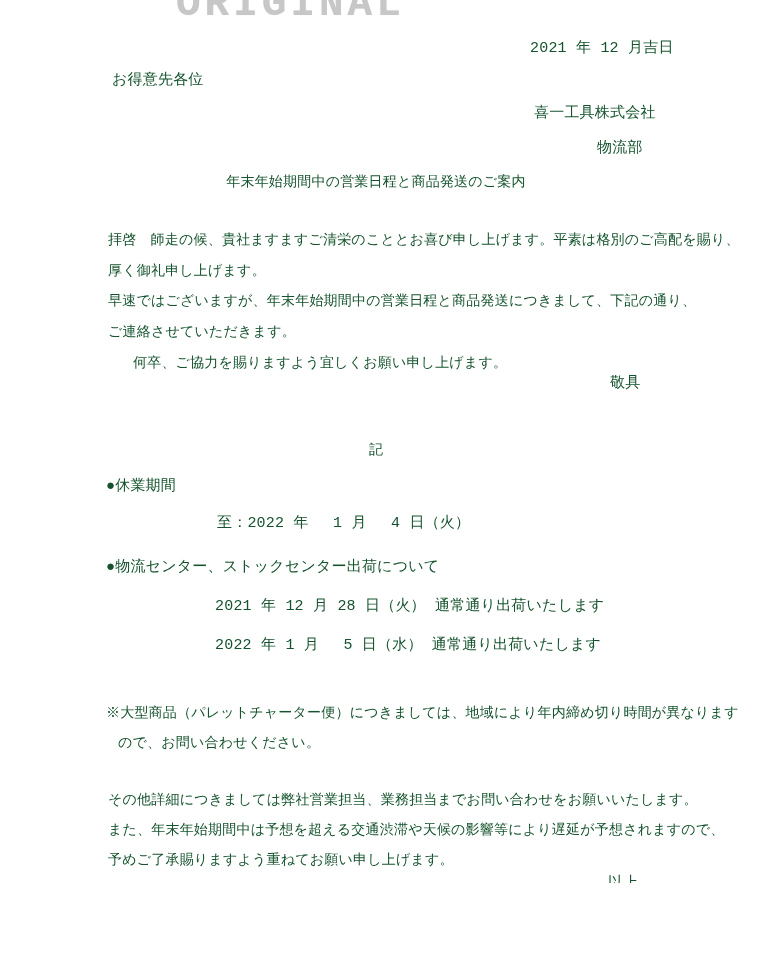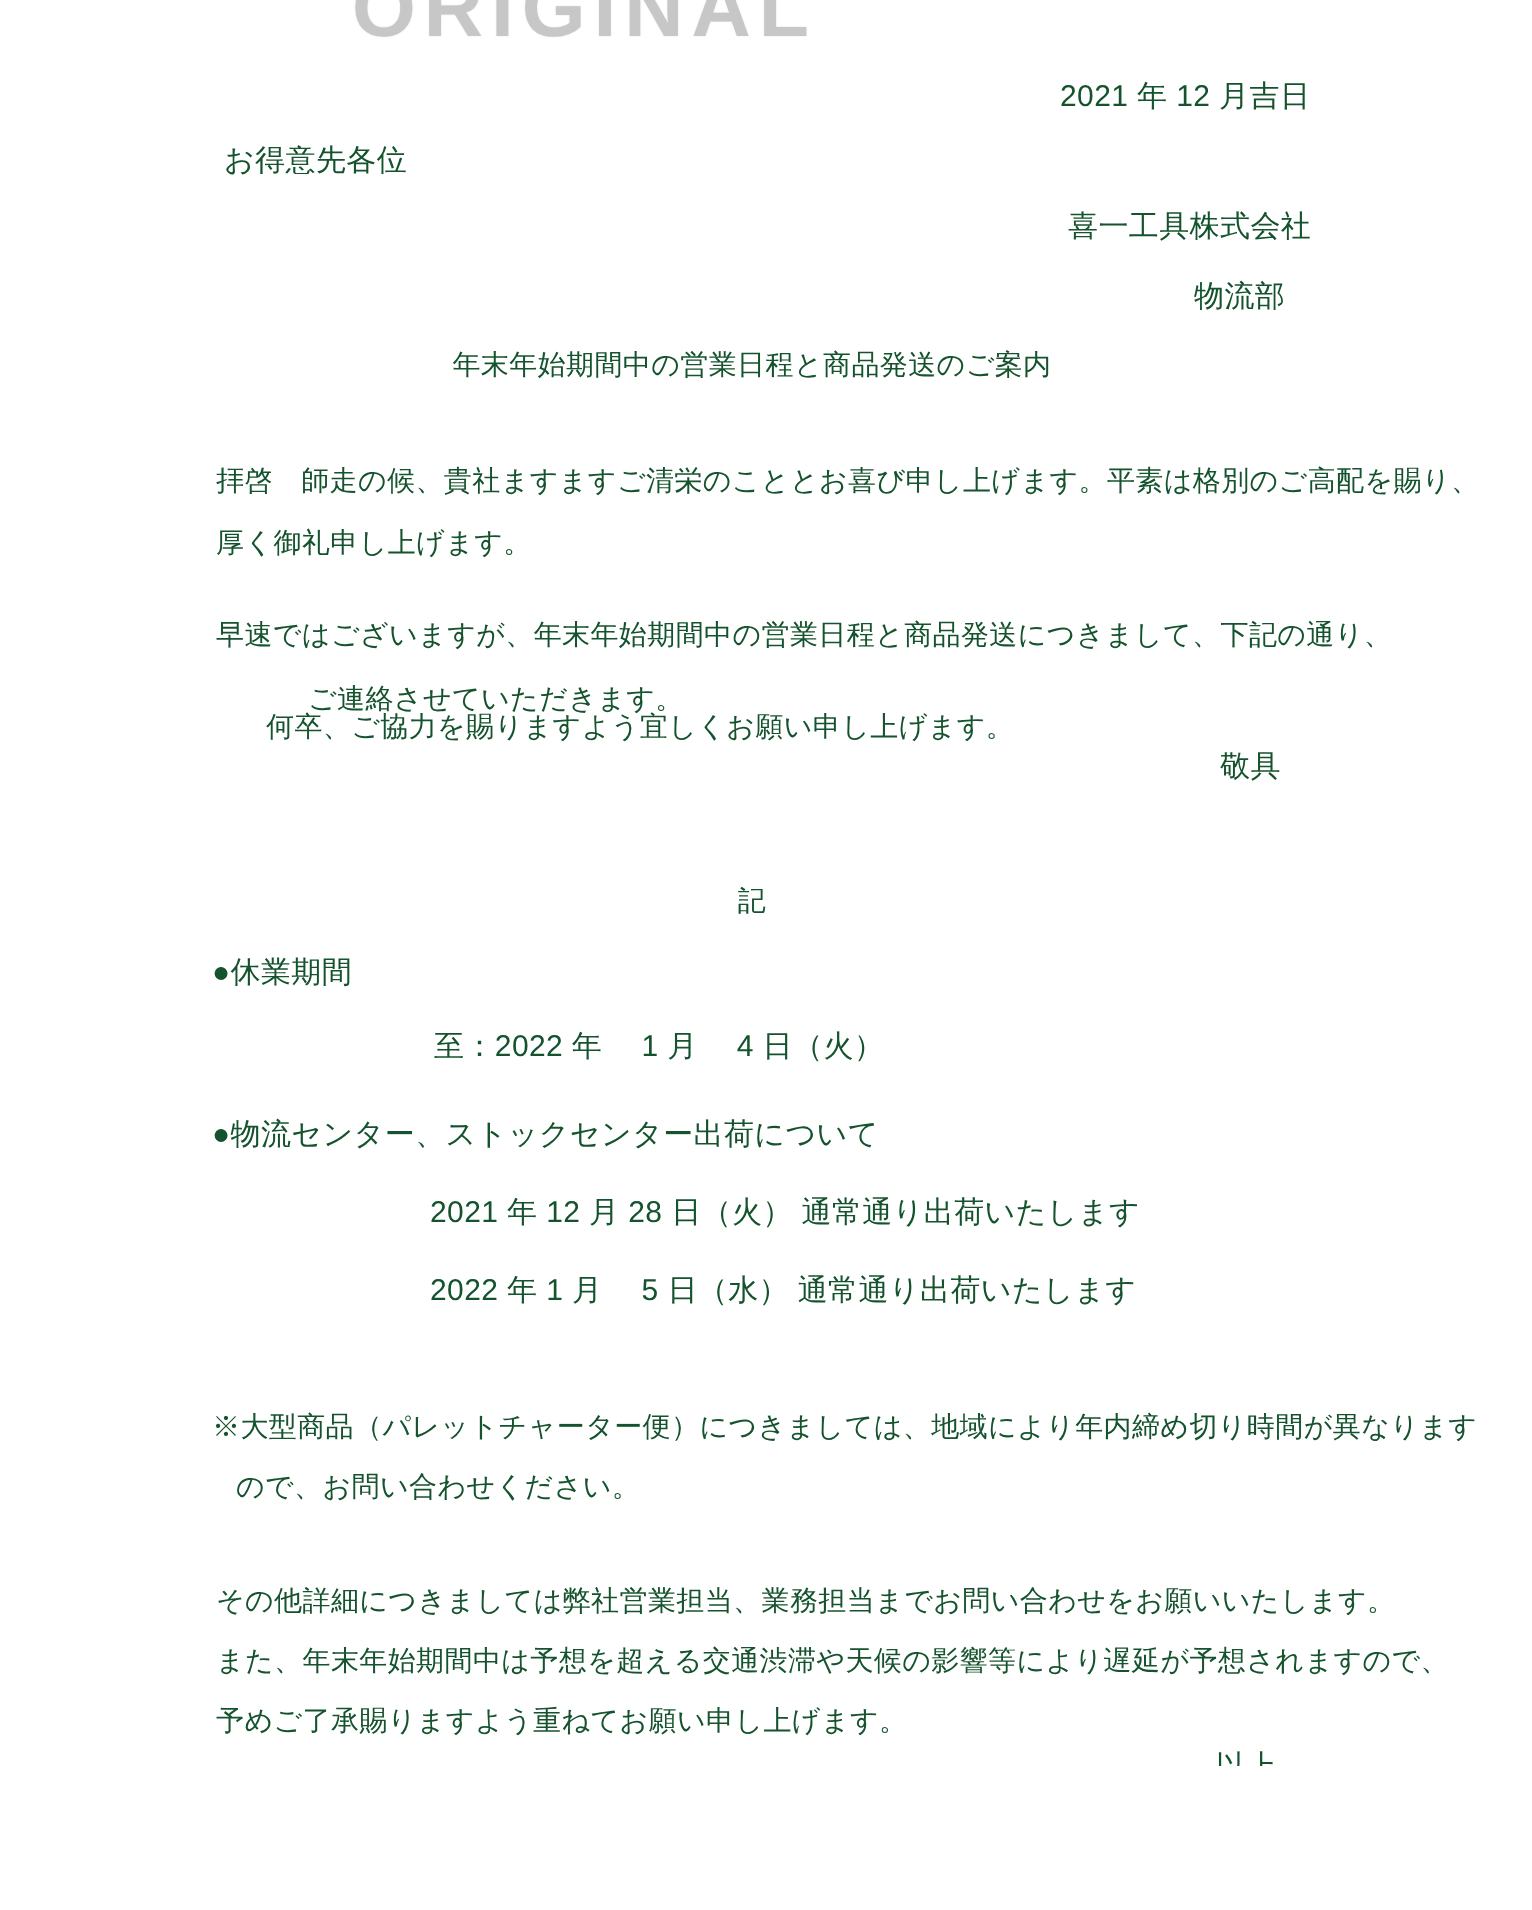--- a/index.html
+++ b/index.html
@@ -3,21 +3,21 @@
 <meta charset="utf-8">
 <style>
   * { margin: 0; padding: 0; box-sizing: border-box; }
   html, body { background: #ffffff; }
   .page {
     position: relative;
     width: 766px;
     height: 883px;
     background: #ffffff;
     overflow: hidden;
-    font-family: Liberation Sans, sans-serif;
+    font-family: Liberation Mono, monospace;
     color: #1c1c1c;
   }
   .line {
     position: absolute;
     white-space: pre;
     font-size: 14px;
     letter-spacing: 0.2px;
     line-height: 19px;
     color: #14532d;
   }
@@ -38,22 +38,22 @@
     text-align: center;
   }
   
   .date-line       { top: 39px;  left: 530px; font-size: 15px; }
   .recipient       { top: 71px;  left: 112px; font-size: 15px; }
   .company         { top: 104px; left: 534px; font-size: 15px; text-align: right; }
   .department      { top: 139px; left: 597px; font-size: 15px; text-align: right; }
   .doc-title       { top: 173px; }
   .body-l1         { top: 231px; left: 108px; }
   .body-l2         { top: 262px; left: 108px; }
-  .body-l3         { top: 292px; left: 108px; margin-top: 16px; }
-  .body-l4         { top: 340px; left: 108px; margin-left: 46px; }
+  .body-l3         { top: 292px; left: 108px; }
+  .body-l4         { top: 323px; left: 108px; }
   .body-l5         { top: 354px; left: 108px; margin-left: 25px; }
   .closing         { top: 374px; left: 610px; font-size: 15px; }
   .ki-heading      { top: 441px; }
   .holiday-label   { top: 477px; left: 106px; font-size: 15px; }
   .holiday-from    { top: 477px; left: 215px; font-size: 15px; }
   .holiday-to      { top: 514px; left: 217px; font-size: 15px; }
   .shipping-label  { top: 558px; left: 106px; font-size: 15px; }
   .shipping-l1     { top: 597px; left: 215px; font-size: 15px; }
   .shipping-l2     { top: 636px; left: 215px; font-size: 15px; }
   .note-l1         { top: 704px; left: 106px; }

